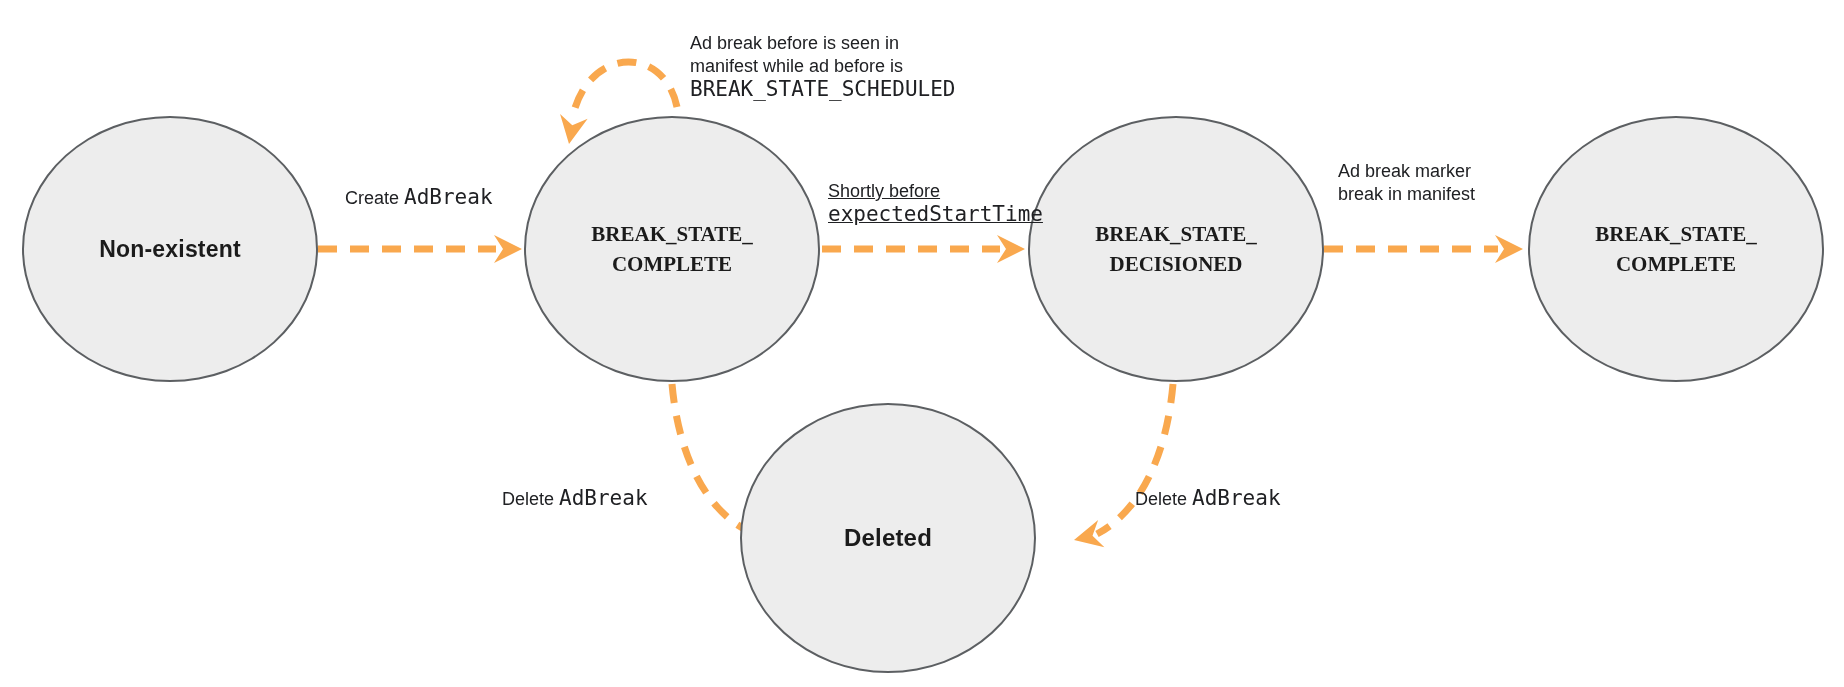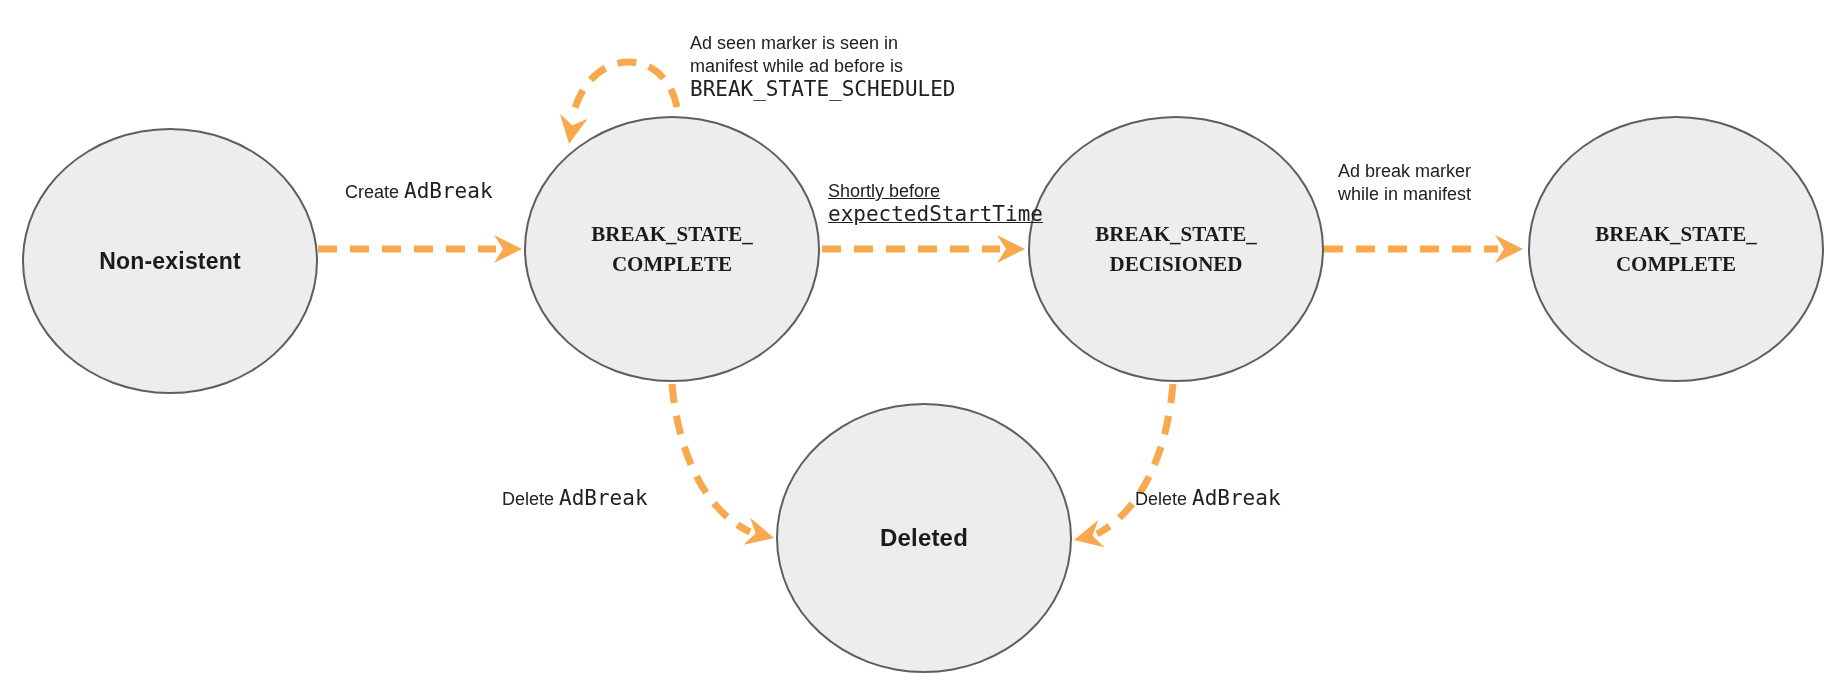--- a/index.html
+++ b/index.html
@@ -94,45 +94,45 @@
       <path class="arrow" d="M 672 384 C 678 452 704 510 750 532"></path>
       <polygon class="head" points="0,0 -28,-14 -19,0 -28,14" transform="translate(774,538) rotate(14)"></polygon>
     </g>
 
     <g>
       <path class="arrow" d="M 1173 384 C 1167 452 1142 510 1097 534"></path>
       <polygon class="head" points="0,0 -28,-14 -19,0 -28,14" transform="translate(1074,540) rotate(167)"></polygon>
     </g>
   </svg>
 
-  <div class="state" style="left:22px;top:128px;width:296px;height:266px;text-align:center;">
+  <div class="state" style="left:22px;top:116px;width:296px;height:266px;text-align:center;">
     <div class="state-label-sans">Non-existent</div>
   </div>
 
   <div class="state" style="left:524px;top:116px;width:296px;height:266px;">
     <div class="state-label-mono"><span>BREAK_STATE_</span><br><span>COMPLETE</span></div>
   </div>
 
   <div class="state" style="left:1028px;top:116px;width:296px;height:266px;">
     <div class="state-label-mono"><span>BREAK_STATE_</span><br><span>DECISIONED</span></div>
   </div>
 
   <div class="state" style="left:1528px;top:116px;width:296px;height:266px;">
     <div class="state-label-mono"><span>BREAK_STATE_</span><br><span>COMPLETE</span></div>
   </div>
 
-  <div class="state" style="left:776px;top:403px;width:296px;height:270px;text-align:right;">
+  <div class="state" style="left:740px;top:403px;width:296px;height:270px;text-align:right;">
     <div class="state-label-sans" style="font-size:24px;">Deleted</div>
   </div>
 
-  <div class="t-label" style="left:345px;top:180px;"><span>Create </span><span class="mono">AdBreak</span></div>
+  <div class="t-label" style="left:345px;top:186px;"><span>Create </span><span class="mono">AdBreak</span></div>
 
-  <div class="t-label" style="left:690px;top:32px;"><span>Ad seen marker is seen in</span><br><span>manifest while ad before is</span><br><span class="mono">BREAK_STATE_SCHEDULED</span></div>
+  <div class="t-label" style="left:690px;top:32px;"><span>Ad break before is seen in</span><br><span>manifest while ad before is</span><br><span class="mono">BREAK_STATE_SCHEDULED</span></div>
 
   <div class="t-label" style="left:828px;top:180px;text-decoration:underline;"><span>Shortly before</span><br><span class="mono">expectedStartTime</span></div>
 
-  <div class="t-label" style="left:1338px;top:160px;"><span>Ad break marker</span><br><span>while in manifest</span></div>
+  <div class="t-label" style="left:1338px;top:160px;"><span>Ad break marker</span><br><span>break in manifest</span></div>
 
   <div class="t-label" style="left:502px;top:487px;"><span>Delete </span><span class="mono">AdBreak</span></div>
 
   <div class="t-label" style="left:1135px;top:487px;"><span>Delete </span><span class="mono">AdBreak</span></div>
 
 </div>
 
 </body></html>

